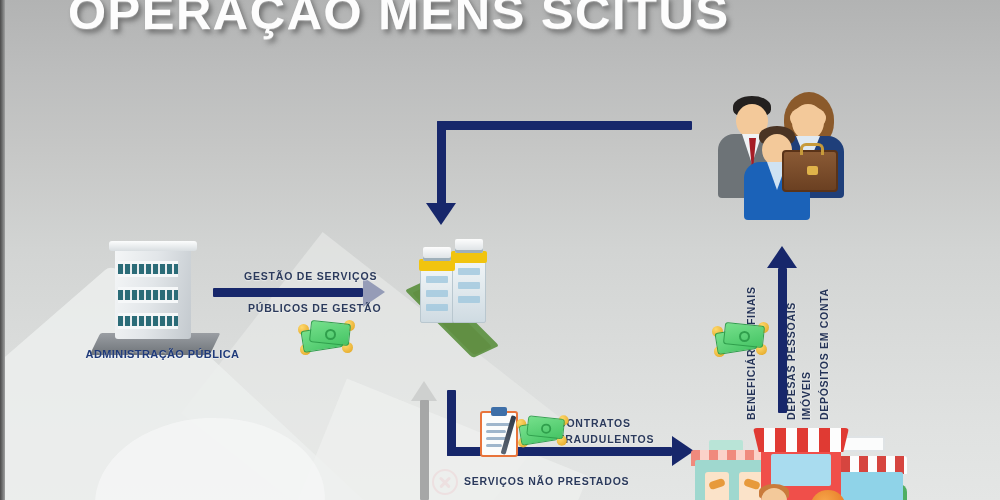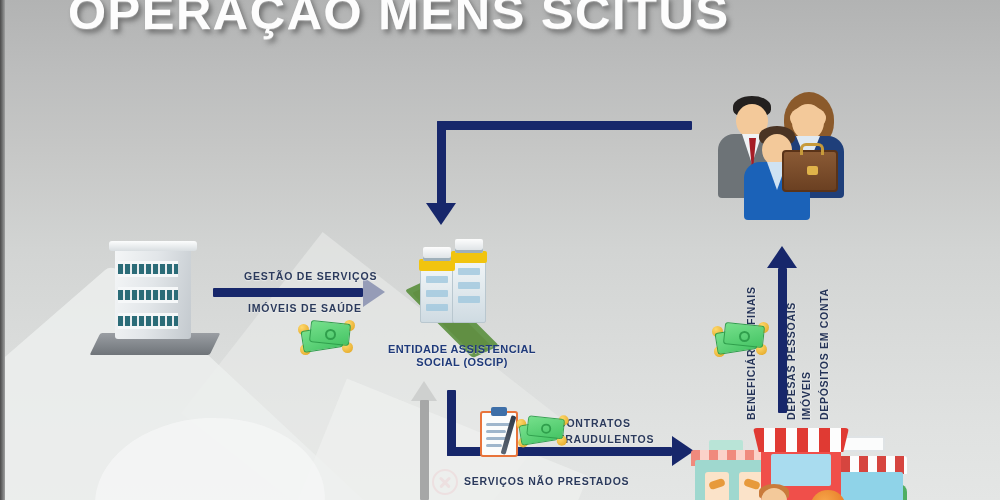--- a/index.html
+++ b/index.html
@@ -216,25 +216,28 @@
   <div class="head-d" style="left:426px; top:203px;"></div>
 
   <div class="icon gov" style="left:95px; top:243px;">
     <div class="base"></div>
     <div class="body"></div>
     <div class="floor f1"></div>
     <div class="floor f2"></div>
     <div class="floor f3"></div>
     <div class="roof"></div>
   </div>
+  <div class="node" style="left:60px; top:348px; width:205px;">
+    <div class="node-label">ADMINISTRAÇÃO PÚBLICA</div>
+  </div>
 
   <div class="arrow navy bar-h" style="left:213px; top:288px; width:150px;"></div>
   <div class="head-r" style="left:363px; top:277px;"></div>
   <div class="arrow-text" style="left:244px; top:270px;">GESTÃO DE SERVIÇOS</div>
-  <div class="arrow-text" style="left:248px; top:302px;">IMÓVEIS DE SAÚDE</div>
+  <div class="arrow-text" style="left:248px; top:302px;">PÚBLICOS DE GESTÃO</div>
 
   <div class="icon money" style="left:298px; top:318px;">
     <div class="coin cn1"></div>
       <div class="coin cn2"></div>
     <div class="coin cn3"></div>
       <div class="coin cn4"></div>
     <div class="b1"></div>
       <div class="b2"></div>
       <div class="sym"></div>
   </div>
@@ -250,24 +253,20 @@
     <div class="twr t2">
         <span class="win" style="left:5px; top:10px;"></span>
       <span class="win" style="left:5px; top:24px;"></span>
       <span class="win" style="left:5px; top:38px;"></span>
       </div>
     <div class="cap c1"></div>
       <div class="cap c2"></div>
     <div class="top p1"></div>
       <div class="top p2"></div>
   </div>
-  <div class="node" style="left:352px; top:343px; width:220px;">
-    <div class="node-label">ENTIDADE ASSISTENCIAL
-SOCIAL (OSCIP)</div>
-  </div>
 
   <div class="icon people" style="left:700px; top:80px;">
     <div class="per pA">
       <div class="hair"></div>
         <div class="head"></div>
         <div class="torso"></div>
       <div class="shirt"></div>
         <div class="tie"></div>
     </div>
     <div class="per pB">

